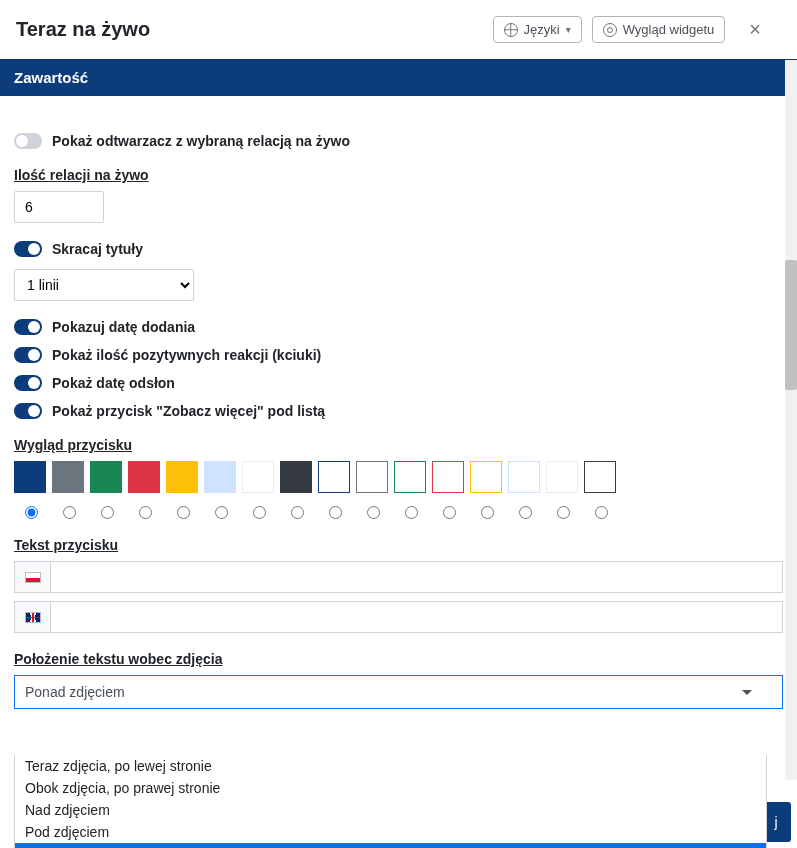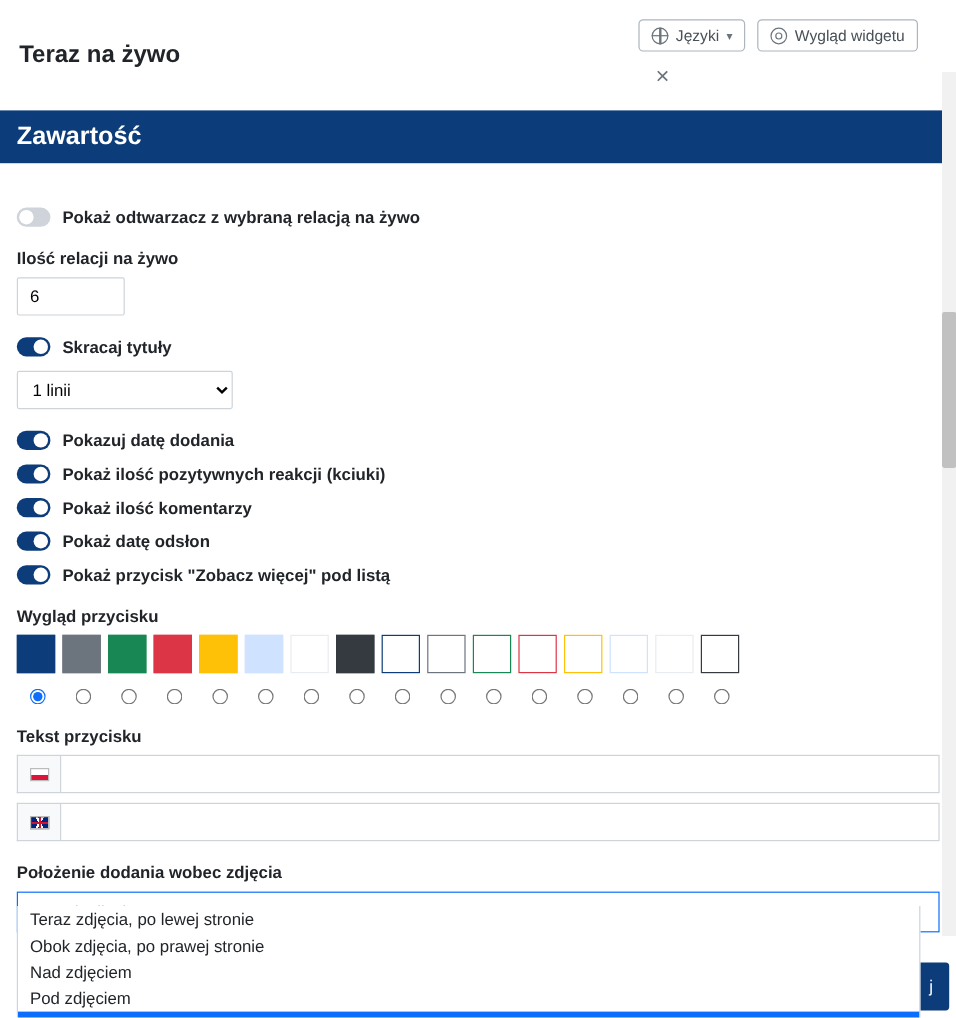--- a/index.html
+++ b/index.html
@@ -20,22 +20,22 @@
     justify-content: space-between;
     padding: 16px 32px 16px 16px;
   }
   .header h1 {
     font-size: 20px;
     font-weight: 700;
     margin: 0;
   }
   .header-right {
     display: flex;
+    align-items: center;
     gap: 10px;
-    flex-direction: column;
   }
   .btn-group {
     display: flex;
     gap: 10px;
   }
   .btn {
     display: inline-flex;
     align-items: center;
     gap: 6px;
     padding: 5px 10px;
@@ -51,40 +51,41 @@
     font-size: 20px;
     cursor: pointer;
     padding: 0 4px;
     margin-left: 10px;
   }
   .section-bar {
     background: #0c3c79;
     color: #fff;
     font-weight: 700;
     padding: 10px 14px;
-    font-size: 21px;
+    font-size: 15px;
   }
   .content {
     padding: 25px 14px 0 14px;
   }
   .row {
     display: flex;
     align-items: center;
     gap: 10px;
     margin: 12px 0;
   }
   .label-bold {
     font-weight: 700;
     font-size: 14px;
   }
   .field-label {
     font-weight: 700;
     font-size: 14px;
     margin-top: 18px;
     margin-bottom: 8px;
+    text-decoration: underline;
   }
   
   .toggle {
     width: 28px;
     height: 16px;
     border-radius: 10px;
     position: relative;
     flex-shrink: 0;
     cursor: pointer;
   }
@@ -307,24 +308,20 @@
   <div class="row" style="margin-top:18px">
     <div class="toggle toggle-on"></div>
     <span class="label-bold">Pokazuj datę dodania</span>
   </div>
 
   <div class="row">
     <div class="toggle toggle-on"></div>
     <span class="label-bold">Pokaż ilość pozytywnych reakcji (kciuki)</span>
   </div>
 
-  <div class="row">
-    <div class="toggle toggle-on"></div>
-    <span class="label-bold">Pokaż ilość komentarzy</span>
-  </div>
 
   <div class="row">
     <div class="toggle toggle-on"></div>
     <span class="label-bold">Pokaż datę odsłon</span>
   </div>
 
   <div class="row">
     <div class="toggle toggle-on"></div>
     <span class="label-bold">Pokaż przycisk "Zobacz więcej" pod listą</span>
   </div>
@@ -406,21 +403,21 @@
       </div>
     <input class="text-input" value="" style="">
   </div>
   <div class="input-group">
     <div class="flag-addon">
         <span class="flag flag-en"></span>
       </div>
     <input class="text-input" value="" style="">
   </div>
 
-  <div class="field-label">Położenie dodania wobec zdjęcia</div>
+  <div class="field-label">Położenie tekstu wobec zdjęcia</div>
   <div class="wide-select">
     <span>Ponad zdjęciem</span>
     <span class="caret"></span>
   </div>
 
 </div>
 
 <div class="dropdown" id="dropdown">
     <div class="dropdown-option">Teraz zdjęcia, po lewej stronie</div>
     <div class="dropdown-option">Obok zdjęcia, po prawej stronie</div>

